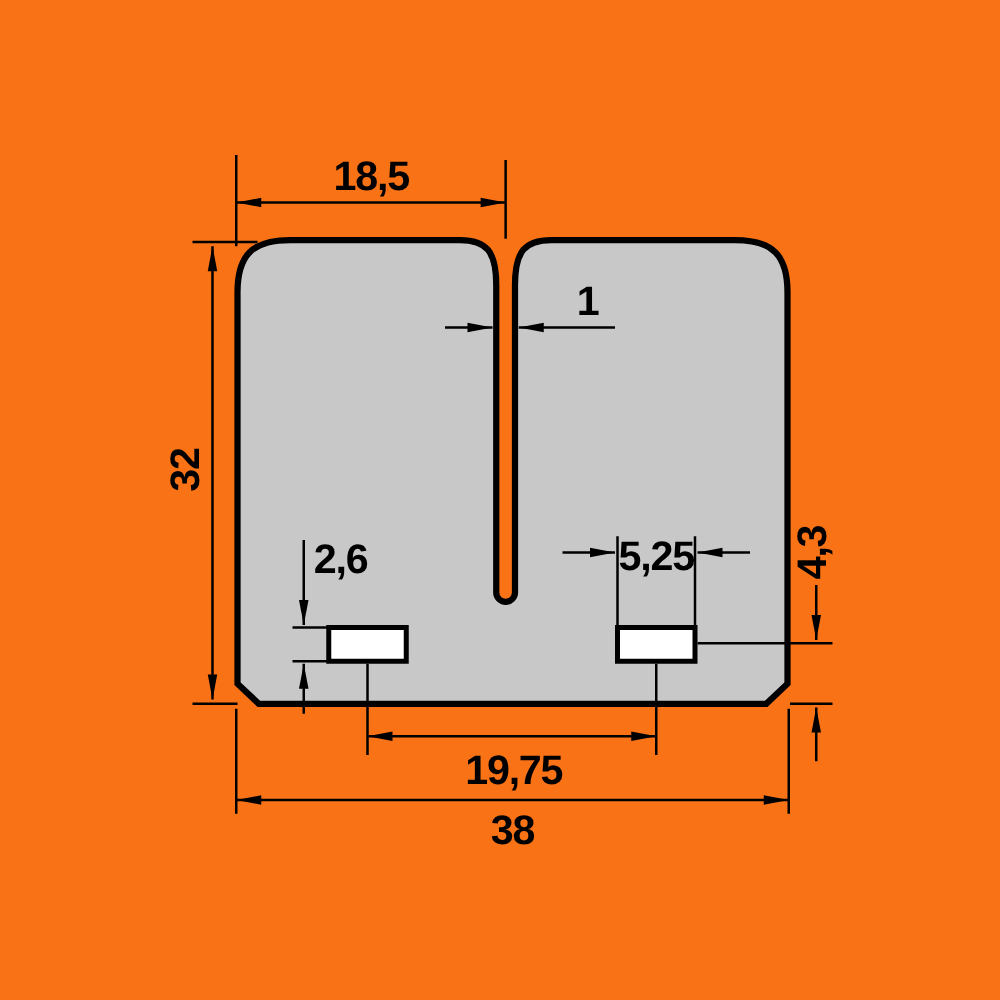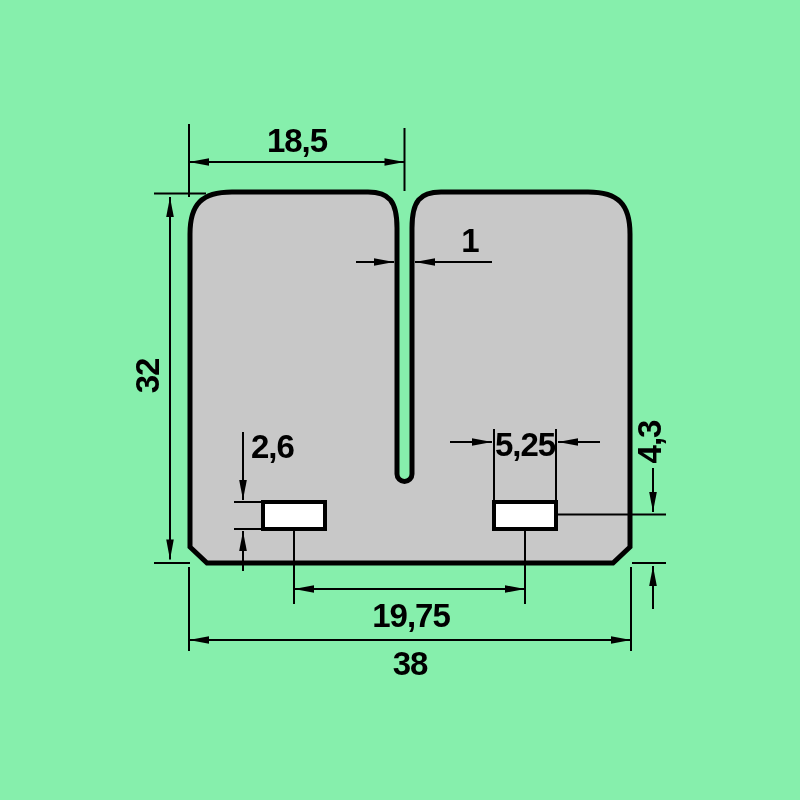--- a/index.html
+++ b/index.html
@@ -1,16 +1,16 @@
 <!DOCTYPE html>
 <html><head>
 <meta charset="utf-8">
 <style>
   html,body{margin:0;padding:0;background:#ffffff;}
-  .stage{width:800px;height:800px;position:relative;background:#86efac;overflow:hidden;}
+  .stage{width:800px;height:800px;position:relative;background:#f97316;overflow:hidden;}
   svg{display:block;}
   .dim-text{
     font-family:"Liberation Sans","DejaVu Sans",sans-serif;
     font-weight:bold;
     font-size:33px;
     letter-spacing:-1px;
     fill:#000000;
   }
   .thin{stroke:#000000;stroke-width:2;fill:none;}
   .outline{stroke:#000000;stroke-width:5;stroke-linejoin:miter;}

